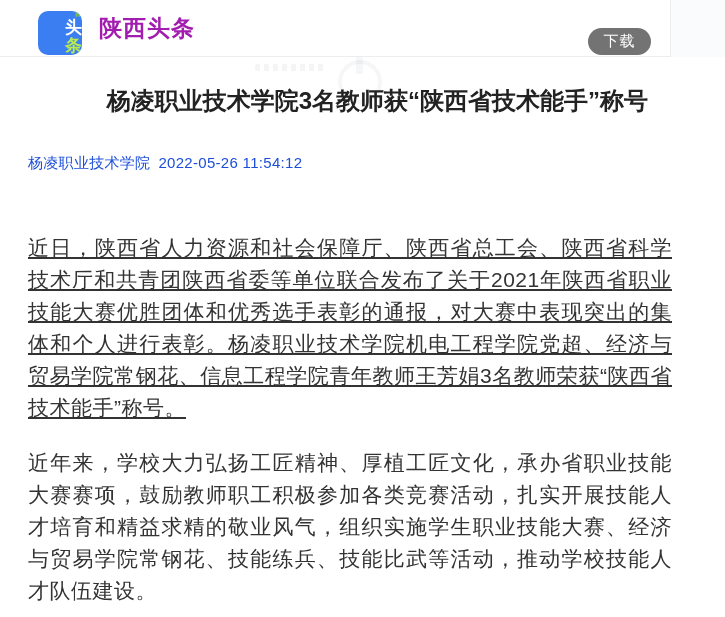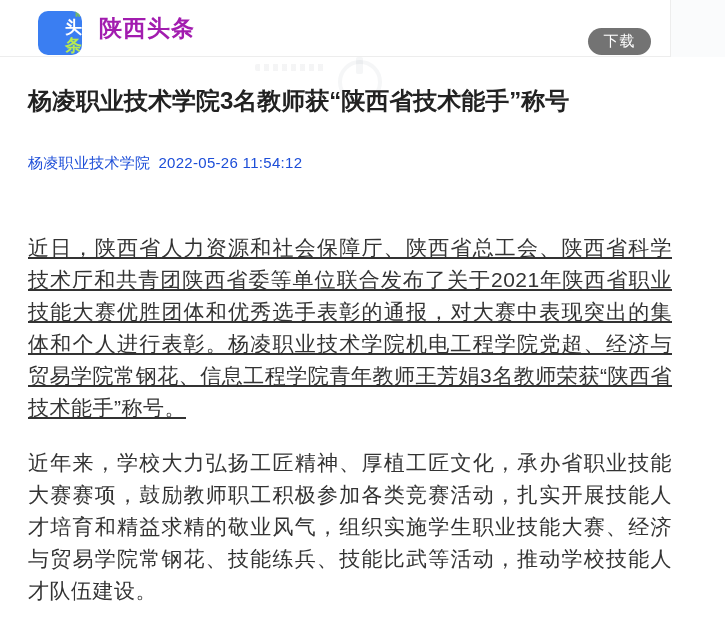--- a/index.html
+++ b/index.html
@@ -75,21 +75,21 @@
     background: repeating-linear-gradient(90deg,
       rgba(120,125,135,0.08) 0 5px, rgba(0,0,0,0) 5px 9px);
     border-radius: 2px;
   }
 
   
   .article { position: relative; padding-left: 28px; width: 671px; }
   .article-title {
     margin-top: 29px; width: 620px;
     font-size: 24px; line-height: 30px; font-weight: 700;
-    color: #222222; letter-spacing: 0px;
+    color: #222222; letter-spacing: 0px; text-align: right;
   }
   .byline {
     margin-top: 37px; display: flex; gap: 8px;
     font-size: 15px; line-height: 20px; color: #1d4ed8;
     letter-spacing: 0.3px;
   }
   .article p {
     width: 644px; font-size: 21px; line-height: 32px;
     color: #333333; letter-spacing: 0.5px;
     text-align: justify;

